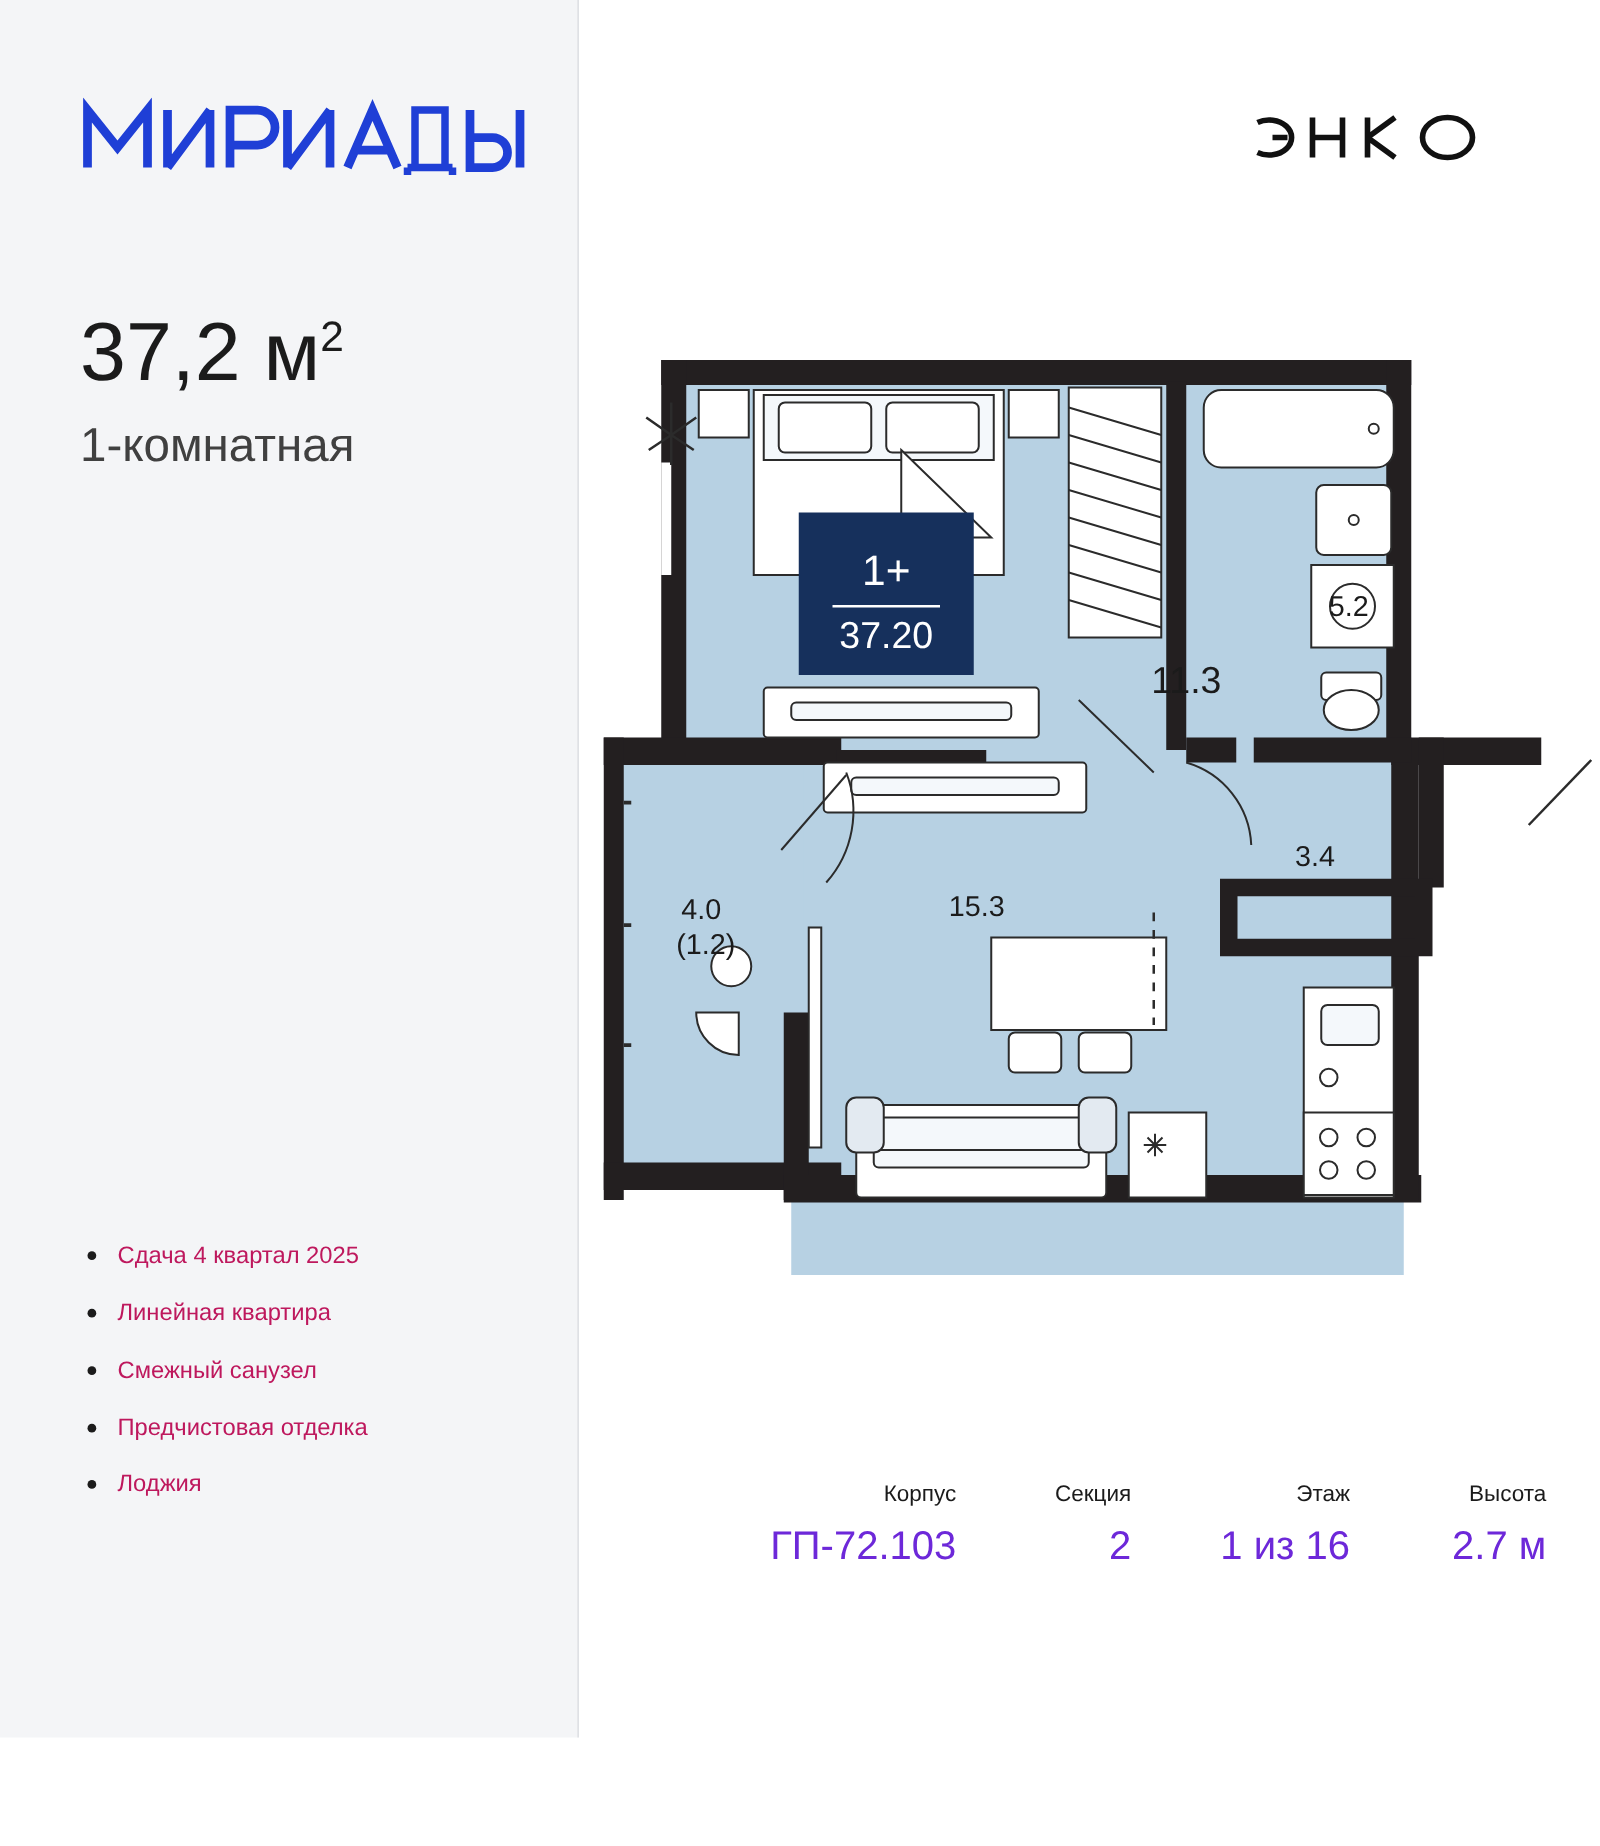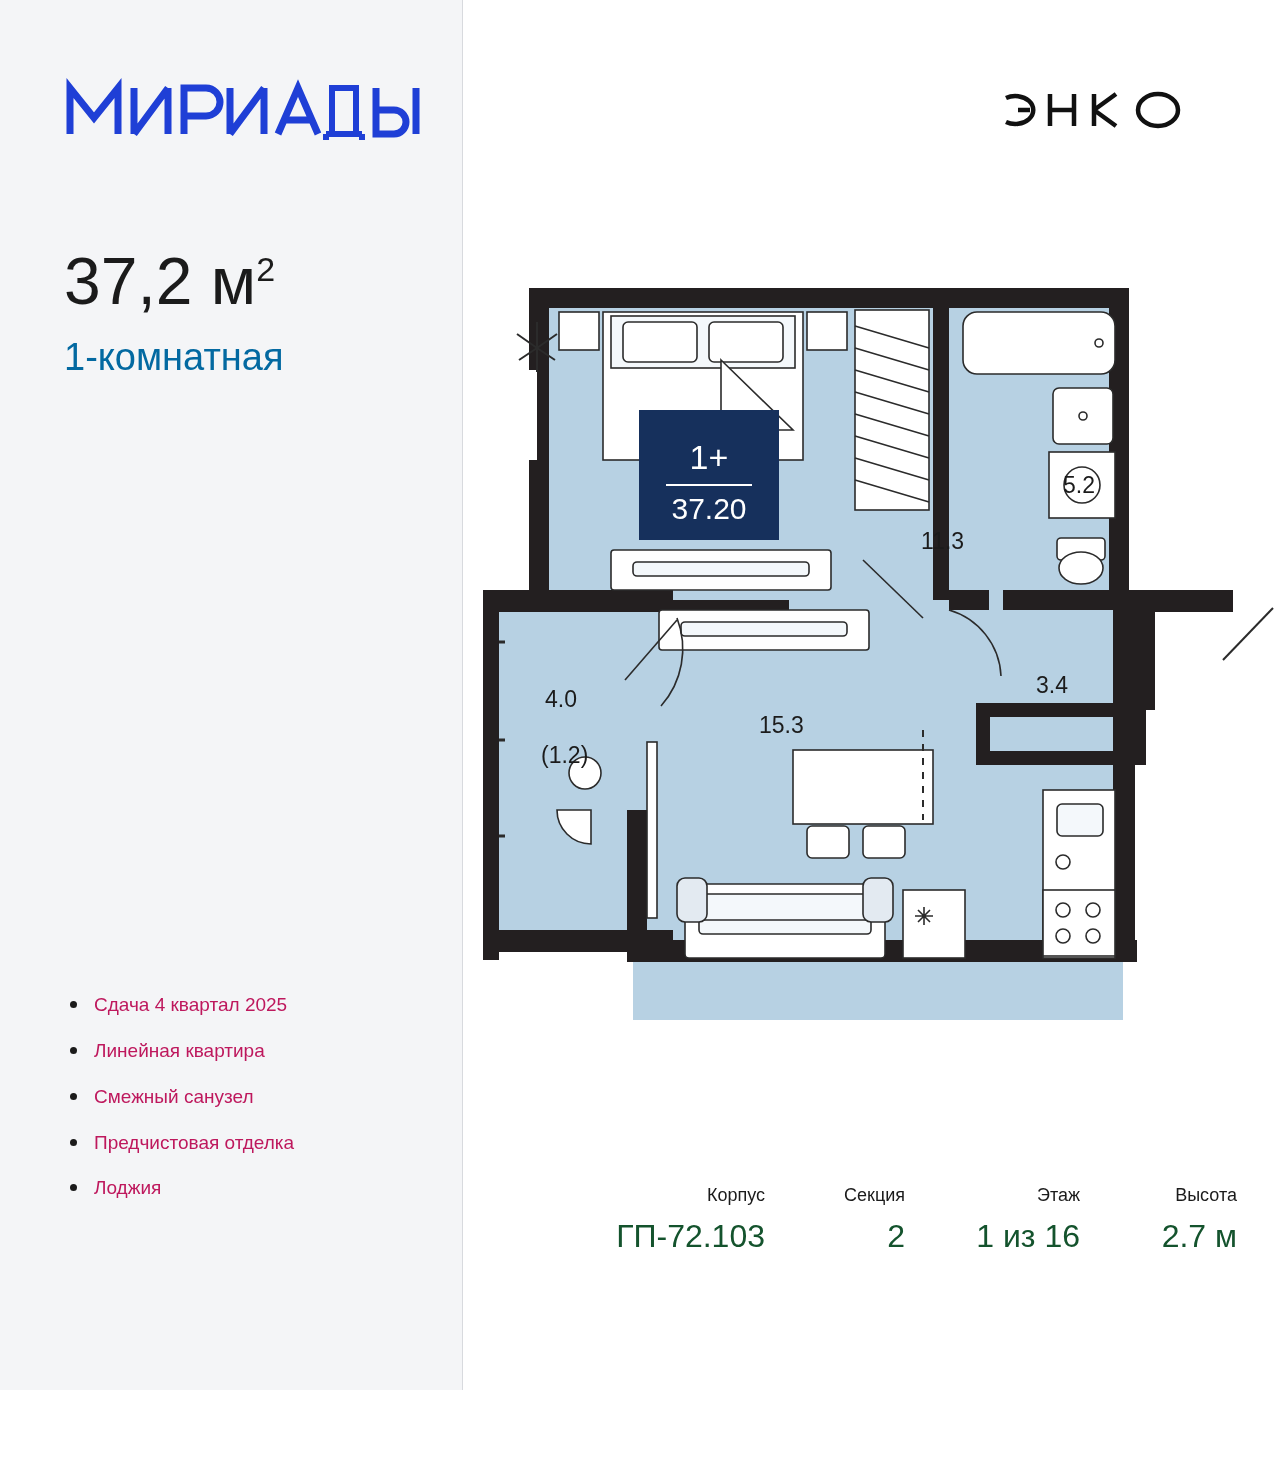--- a/index.html
+++ b/index.html
@@ -51,21 +51,21 @@
   }
   #area-value sup {
     font-size: 34px;
     vertical-align: super;
     line-height: 0;
   }
   #rooms-label {
     margin-top: 22px;
     font-size: 38px;
     font-weight: 400;
-    color: #0369a1;
+    color: #404040;
     white-space: nowrap;
   }
 
   #features-list {
     position: absolute;
     left: 64px;
     bottom: 190px;
     width: 380px;
     list-style: none;
     margin: 0;
@@ -134,21 +134,21 @@
     box-sizing: border-box;
   }
   .info-cell .info-label {
     font-size: 18px;
     color: #1b1b1b;
     margin-bottom: 12px;
     white-space: nowrap;
   }
   .info-cell .info-value {
     font-size: 32px;
-    color: #14532d;
+    color: #6d28d9;
     white-space: nowrap;
   }
   #cell-building { width: 268px; }
   #cell-section  { width: 140px; }
   #cell-floor    { width: 175px; }
   #cell-height   { width: 157px; }
 </style>
 </head>
 <body>
 
@@ -342,25 +342,25 @@
         <path d="M214 350 l-52 60"></path>
       </g>
     </svg>
 
     <div style="position:absolute;left:197px;top:170px;width:98px;text-align:center;color:#ffffff;">
       <div style="font-size:34px;line-height:1;">1+</div>
       <div style="height:2px;background:#ffffff;margin:10px 6px 8px 6px;"></div>
       <div style="font-size:30px;line-height:1;">37.20</div>
     </div>
 
-    <div style="position:absolute;left:458px;top:258px;font-size:23px;">11.3</div>
+    <div style="position:absolute;left:458px;top:258px;font-size:30px;">11.3</div>
     <div style="position:absolute;left:600px;top:202px;font-size:23px;">5.2</div>
     <div style="position:absolute;left:573px;top:402px;font-size:23px;">3.4</div>
     <div style="position:absolute;left:296px;top:442px;font-size:23px;">15.3</div>
-    <div style="position:absolute;left:82px;top:416px;font-size:23px;">4.0</div>
+    <div style="position:absolute;left:82px;top:444px;font-size:23px;">4.0</div>
     <div style="position:absolute;left:78px;top:472px;font-size:23px;">(1.2)</div>
   </div>
 
   <div id="info-bar">
     <div class="info-cell" id="cell-building">
       <div class="info-label">Корпус</div>
       <div class="info-value">ГП-72.103</div>
     </div>
     <div class="info-cell" id="cell-section">
       <div class="info-label">Секция</div>

